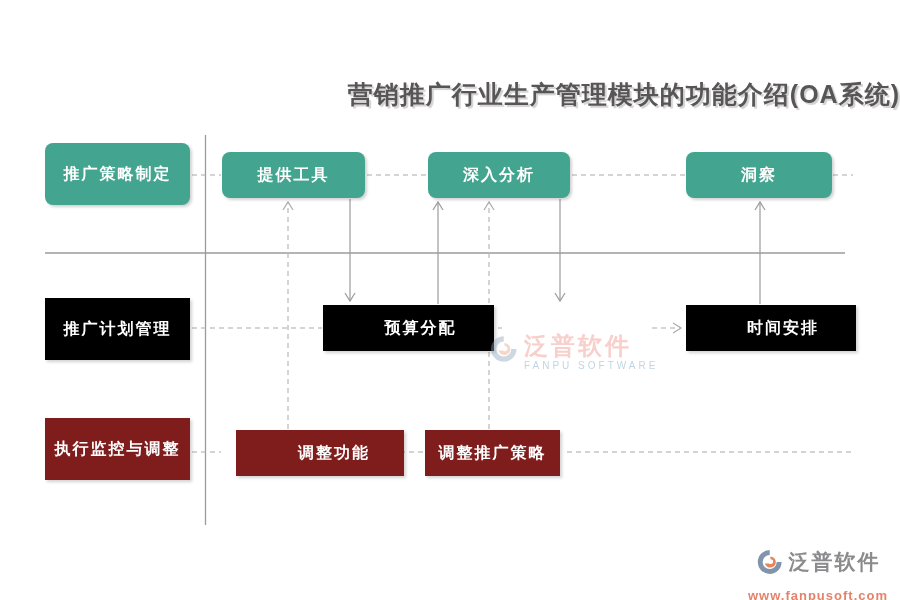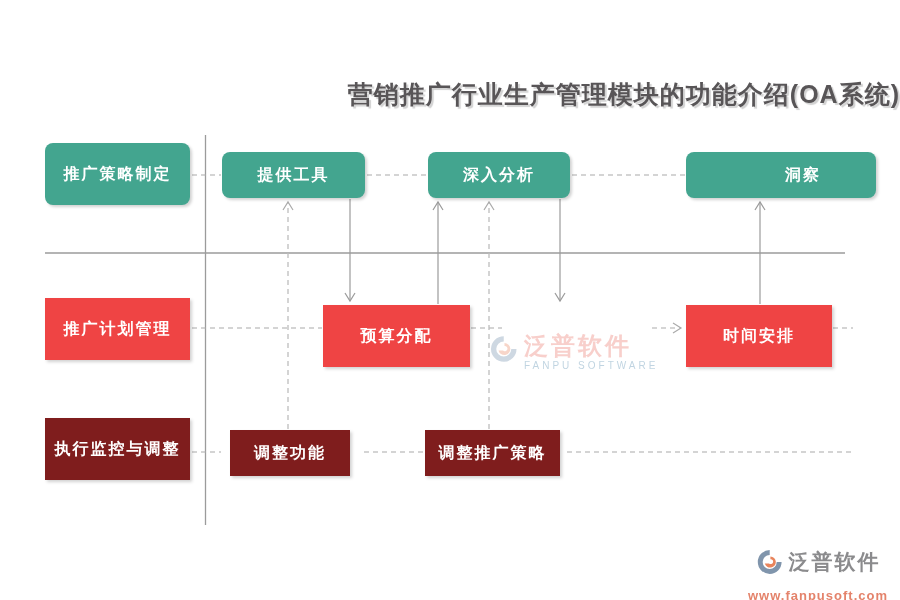--- a/index.html
+++ b/index.html
@@ -13,32 +13,32 @@
   }
 
   svg.connectors{position:absolute;left:0;top:0;pointer-events:none;}
 
   .node{
     position:absolute;display:flex;align-items:center;justify-content:center;
     color:#ffffff;font-weight:bold;font-size:16px;letter-spacing:2px;
     box-shadow:2px 2px 3px rgba(0,0,0,0.18);
   }
   .green{background:#43a58f;border-radius:8px;}
-  .teal{background:#ef4444;}
+  .teal{background:#000000;}
   .purple{background:#7f1d1d;}
 
   
   .lane-label{width:145px;height:62px;left:45px;}
   .l1{top:143px;}
   .l2{top:298px;}
   .l3{top:418px;}
 
   
   .r1{top:152px;height:46px;}
-  .r2{top:305px;height:62px;}
+  .r2{top:305px;height:46px;padding-left:24px;}
   .r3{top:430px;height:46px;}
 
   
   .wm-center{position:absolute;left:488px;top:334px;display:flex;align-items:flex-start;opacity:0.55;z-index:6;}
   .wm-center .wm-text{margin-left:6px;display:flex;flex-direction:column;}
   .wm-center .wm-name{font-size:24px;font-weight:bold;color:rgba(238,152,142,0.85);line-height:24px;letter-spacing:3px;}
   .wm-center .wm-sub{font-size:10px;color:rgba(130,170,195,0.9);letter-spacing:3px;margin-top:2px;}
 
   .wm-footer{position:absolute;right:12px;top:548px;display:flex;flex-direction:column;align-items:center;z-index:6;}
   .wm-footer .wm-row{display:flex;align-items:center;}
@@ -85,28 +85,28 @@
     <line x1="760" y1="304" x2="760" y2="202" stroke="#9b9b9b" stroke-width="1.2" marker-end="url(#arrSolid)"></line>
 
     <line x1="288" y1="429" x2="288" y2="202" stroke="#bdbdbd" stroke-width="1.3" stroke-dasharray="5 4" marker-end="url(#arrDash)"></line>
     <line x1="489" y1="429" x2="489" y2="202" stroke="#bdbdbd" stroke-width="1.3" stroke-dasharray="5 4" marker-end="url(#arrDash)"></line>
     <line x1="652" y1="328" x2="681" y2="328" stroke="#ababab" stroke-width="1.2" stroke-dasharray="5 4" marker-end="url(#arrDash)"></line>
   </svg>
 
   <div class="node green lane-label l1">推广策略制定</div>
   <div class="node green r1" style="left:222px;width:143px;">提供工具</div>
   <div class="node green r1" style="left:428px;width:142px;">深入分析</div>
-  <div class="node green r1" style="left:686px;width:146px;padding-left:44px;">洞察</div>
+  <div class="node green r1" style="left:686px;width:146px;">洞察</div>
 
   <div class="node teal lane-label l2">推广计划管理</div>
   <div class="node teal r2" style="left:323px;width:147px;">预算分配</div>
   <div class="node teal r2" style="left:686px;width:146px;">时间安排</div>
 
   <div class="node purple lane-label l3">执行监控与调整</div>
-  <div class="node purple r3" style="left:230px;width:120px;">调整功能</div>
+  <div class="node purple r3" style="left:236px;width:140px;padding-left:28px;">调整功能</div>
   <div class="node purple r3" style="left:425px;width:135px;">调整推广策略</div>
 
   <div class="wm-center">
     <svg class="wm-logo" width="30" height="30" viewBox="0 0 40 40" opacity="0.8">
       <path d="M21 3 A17 17 0 1 0 38 20 L31 20 A10 10 0 1 1 21 10 Z" fill="#8fa6bd"></path>
       <path d="M22 12 A8 8 0 1 1 14 22 L20 22 A3.5 3.5 0 1 0 22 16 Z" fill="#eda184"></path>
     </svg>
     <div class="wm-text">
       <span class="wm-name">泛普软件</span>
       <span class="wm-sub">FANPU SOFTWARE</span>

